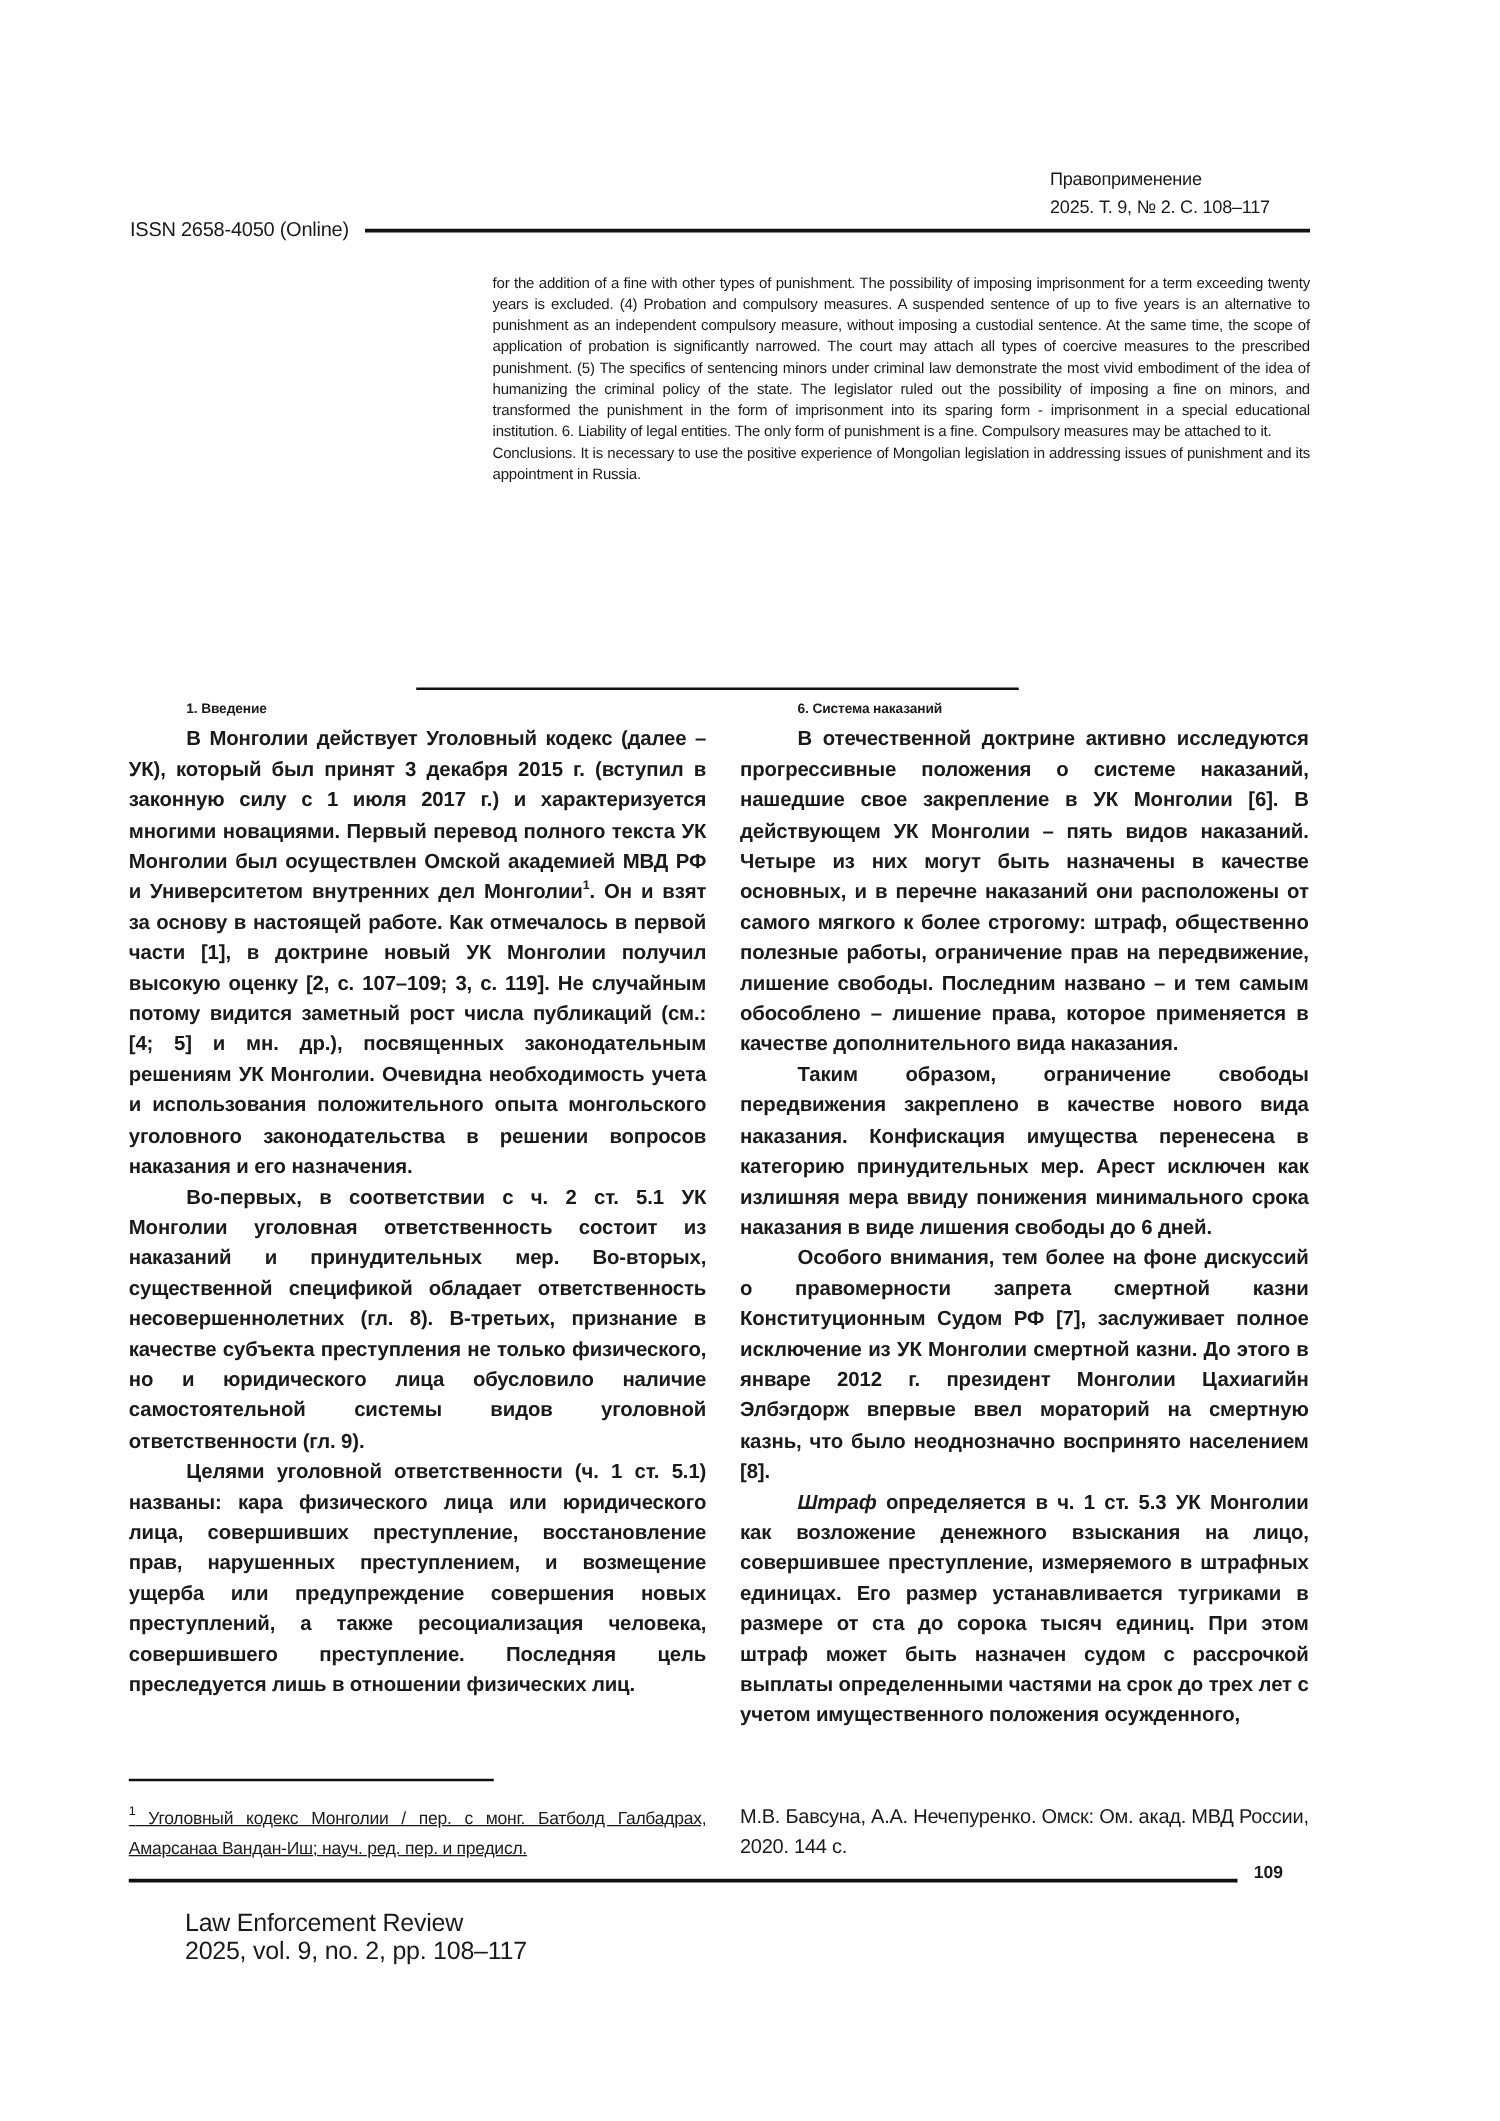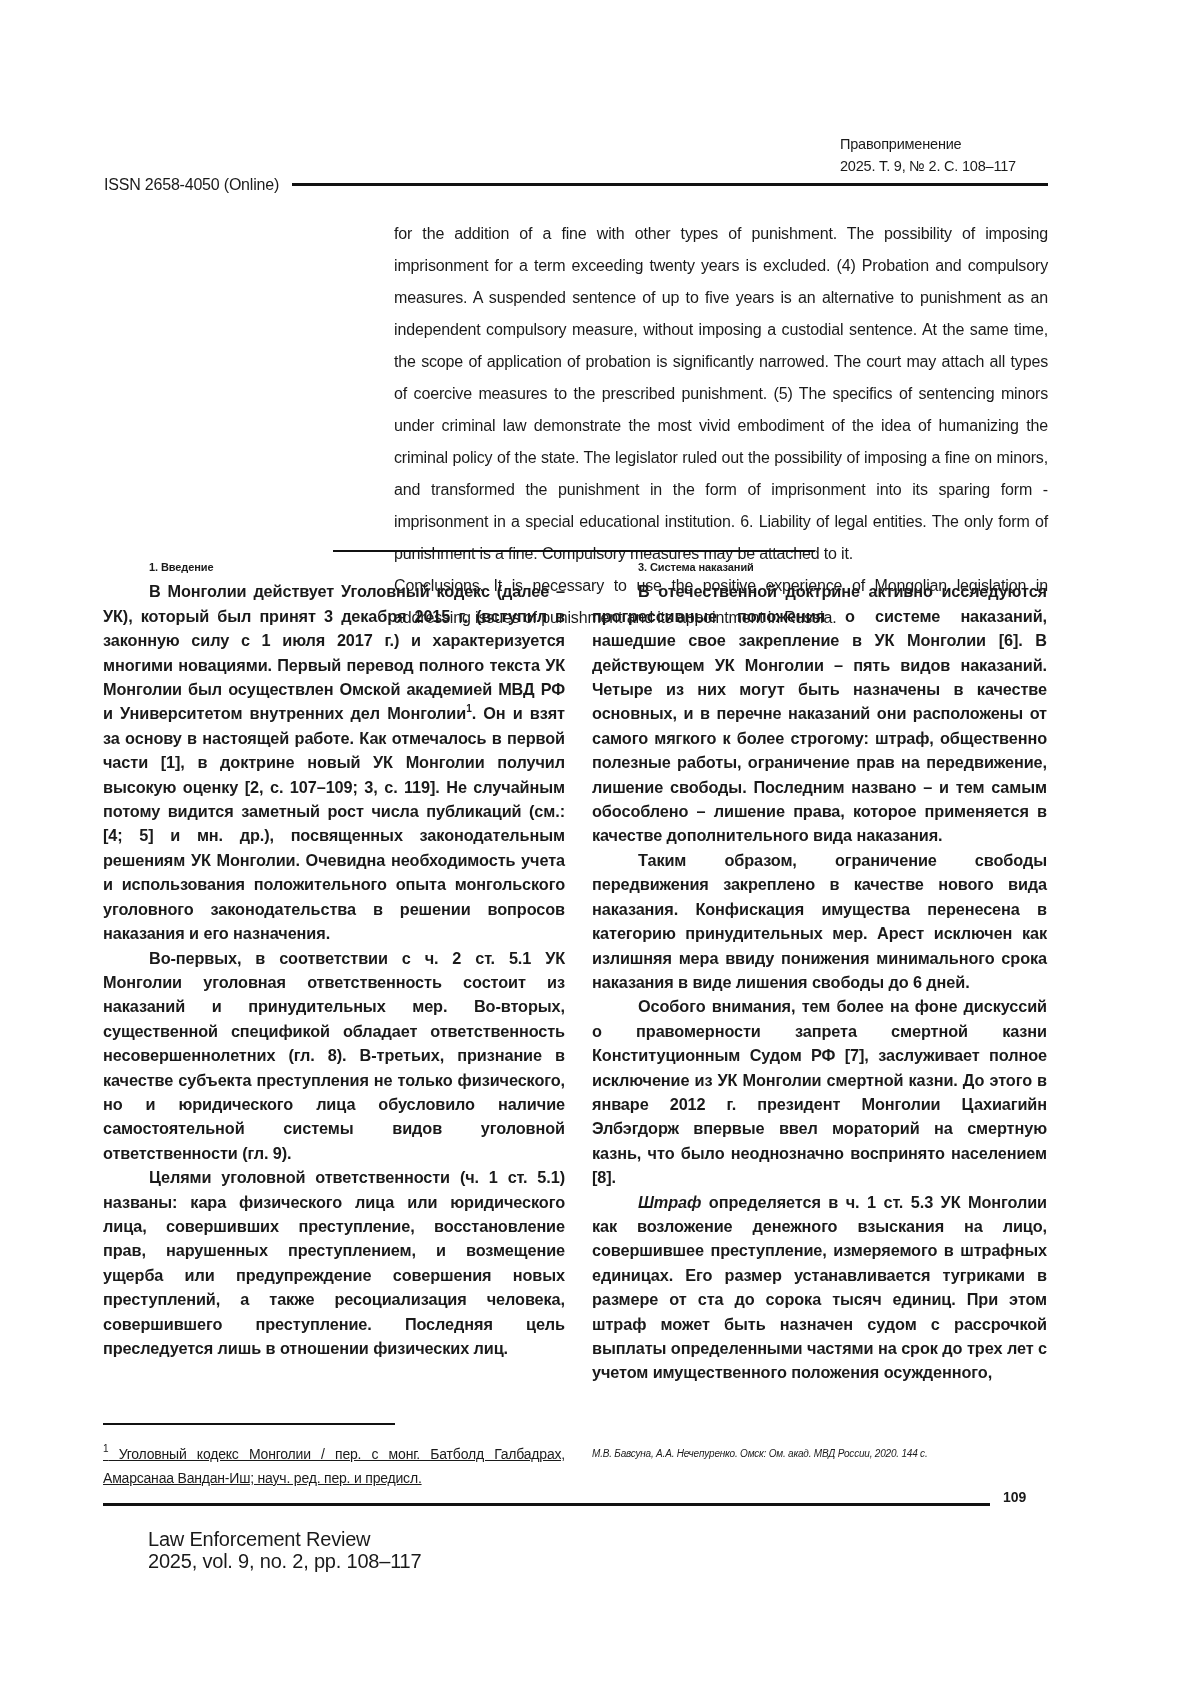--- a/index.html
+++ b/index.html
@@ -6,39 +6,39 @@
   body { width: 1200px; height: 1697px; position: relative; overflow: hidden;
          font-family: "Liberation Sans", "DejaVu Sans", sans-serif; color: #1a1a1a; }
   .abs { position: absolute; }
 
   
   #hdr-right { left: 840px; top: 133px; font-size: 14.5px; line-height: 22px; letter-spacing: -0.2px; }
   #hdr-left { left: 104px; top: 176px; font-size: 16px; letter-spacing: -0.2px; }
   #hdr-rule { left: 292px; top: 183px; width: 756px; height: 3px; background: #111; }
 
   
-  #abstract { left: 394px; top: 218px; width: 654px; font-size: 16px; line-height: 32px;
+  #abstract { left: 394px; top: 218px; width: 654px; font-size: 12px; line-height: 17px;
               text-align: justify; letter-spacing: -0.15px; }
   #abstract p { margin: 0; }
   #abstract-sep { left: 333px; top: 550px; width: 482px; height: 2px; background: #111; }
 
   
   .col { position: absolute; top: 555px; width: 462px; font-size: 16.3px; line-height: 24.4px;
          text-align: justify; letter-spacing: -0.1px; }
   #col-left { left: 103px; }
   #col-right { left: 592px; width: 455px; }
   .col p { margin: 0; text-indent: 46px; font-weight: bold; }
   .col h2 { margin: 0; font-size: 11px; line-height: 24.4px; font-weight: bold; text-indent: 46px; }
   sup { font-size: 10px; line-height: 0; vertical-align: 7px; }
   em { font-style: italic; }
 
   
   #fn-rule { left: 103px; top: 1423px; width: 292px; height: 1.5px; background: #111; }
   #fn-left { left: 103px; top: 1442px; width: 462px; font-size: 14px; line-height: 24px; letter-spacing: -0.2px; text-align: justify; text-decoration: underline; }
-  #fn-right { left: 592px; top: 1442px; width: 455px; font-size: 10px; line-height: 24px; letter-spacing: -0.2px; font-style: italic; }
+  #fn-right { left: 592px; top: 1442px; width: 455px; font-size: 16px; line-height: 24px; letter-spacing: -0.2px; }
 
   
   #foot-rule { left: 103px; top: 1503px; width: 887px; height: 3px; background: #111; }
   #page-num { left: 1003px; top: 1489px; font-size: 14px; font-weight: bold; }
   #foot-journal { left: 104px; top: 1528px; font-size: 20px; line-height: 22px; letter-spacing: -0.2px; margin-left: 44px; }
 </style>
 </head>
 <body>
 
 <div id="hdr-right" class="abs">
@@ -55,21 +55,21 @@
 <div id="abstract-sep" class="abs"></div>
 
 <div id="col-left" class="col">
   <h2>1. Введение</h2>
   <p><span>В Монголии действует Уголовный кодекс (далее – УК), который был принят 3 декабря 2015 г. (вступил в законную силу с 1 июля 2017 г.) и характеризуется многими новациями. Первый перевод полного текста УК Монголии был осуществлен Омской академией МВД РФ и Университетом внутренних дел Монголии</span><sup>1</sup><span>. Он и взят за основу в настоящей работе. Как отмечалось в первой части [1], в доктрине новый УК Монголии получил высокую оценку [2, с. 107–109; 3, с. 119]. Не случайным потому видится заметный рост числа публикаций (см.: [4; 5] и мн. др.), посвященных законодательным решениям УК Монголии. Очевидна необходимость учета и использования положительного опыта монгольского уголовного законодательства в решении вопросов наказания и его назначения.</span></p>
   <p>Во-первых, в соответствии с ч. 2 ст. 5.1 УК Монголии уголовная ответственность состоит из наказаний и принудительных мер. Во-вторых, существенной спецификой обладает ответственность несовершеннолетних (гл. 8). В-третьих, признание в качестве субъекта преступления не только физического, но и юридического лица обусловило наличие самостоятельной системы видов уголовной ответственности (гл. 9).</p>
   <p>Целями уголовной ответственности (ч. 1 ст. 5.1) названы: кара физического лица или юридического лица, совершивших преступление, восстановление прав, нарушенных преступлением, и возмещение ущерба или предупреждение совершения новых преступлений, а также ресоциализация человека, совершившего преступление. Последняя цель преследуется лишь в отношении физических лиц.</p>
 </div>
 
 <div id="col-right" class="col">
-  <h2>3. Система наказаний</h2>
+  <h2>6. Система наказаний</h2>
   <p>В отечественной доктрине активно исследуются прогрессивные положения о системе наказаний, нашедшие свое закрепление в УК Монголии [6]. В действующем УК Монголии – пять видов наказаний. Четыре из них могут быть назначены в качестве основных, и в перечне наказаний они расположены от самого мягкого к более строгому: штраф, общественно полезные работы, ограничение прав на передвижение, лишение свободы. Последним названо – и тем самым обособлено – лишение права, которое применяется в качестве дополнительного вида наказания.</p>
   <p>Таким образом, ограничение свободы передвижения закреплено в качестве нового вида наказания. Конфискация имущества перенесена в категорию принудительных мер. Арест исключен как излишняя мера ввиду понижения минимального срока наказания в виде лишения свободы до 6 дней.</p>
   <p>Особого внимания, тем более на фоне дискуссий о правомерности запрета смертной казни Конституционным Судом РФ [7], заслуживает полное исключение из УК Монголии смертной казни. До этого в январе 2012 г. президент Монголии Цахиагийн Элбэгдорж впервые ввел мораторий на смертную казнь, что было неоднозначно воспринято населением [8].</p>
   <p><em>Штраф</em><span> определяется в ч. 1 ст. 5.3 УК Монголии как возложение денежного взыскания на лицо, совершившее преступление, измеряемого в штрафных единицах. Его размер устанавливается тугриками в размере от ста до сорока тысяч единиц. При этом штраф может быть назначен судом с рассрочкой выплаты определенными частями на срок до трех лет с учетом имущественного положения осужденного,</span></p>
 </div>
 
 <div id="fn-rule" class="abs"></div>
 <div id="fn-left" class="abs"><sup>1</sup><span> Уголовный кодекс Монголии / пер. с монг. Батболд Галбадрах, Амарсанаа Вандан-Иш; науч. ред. пер. и предисл.</span></div>
 <div id="fn-right" class="abs">М.В. Бавсуна, А.А. Нечепуренко. Омск: Ом. акад. МВД России, 2020. 144 с.</div>
 

